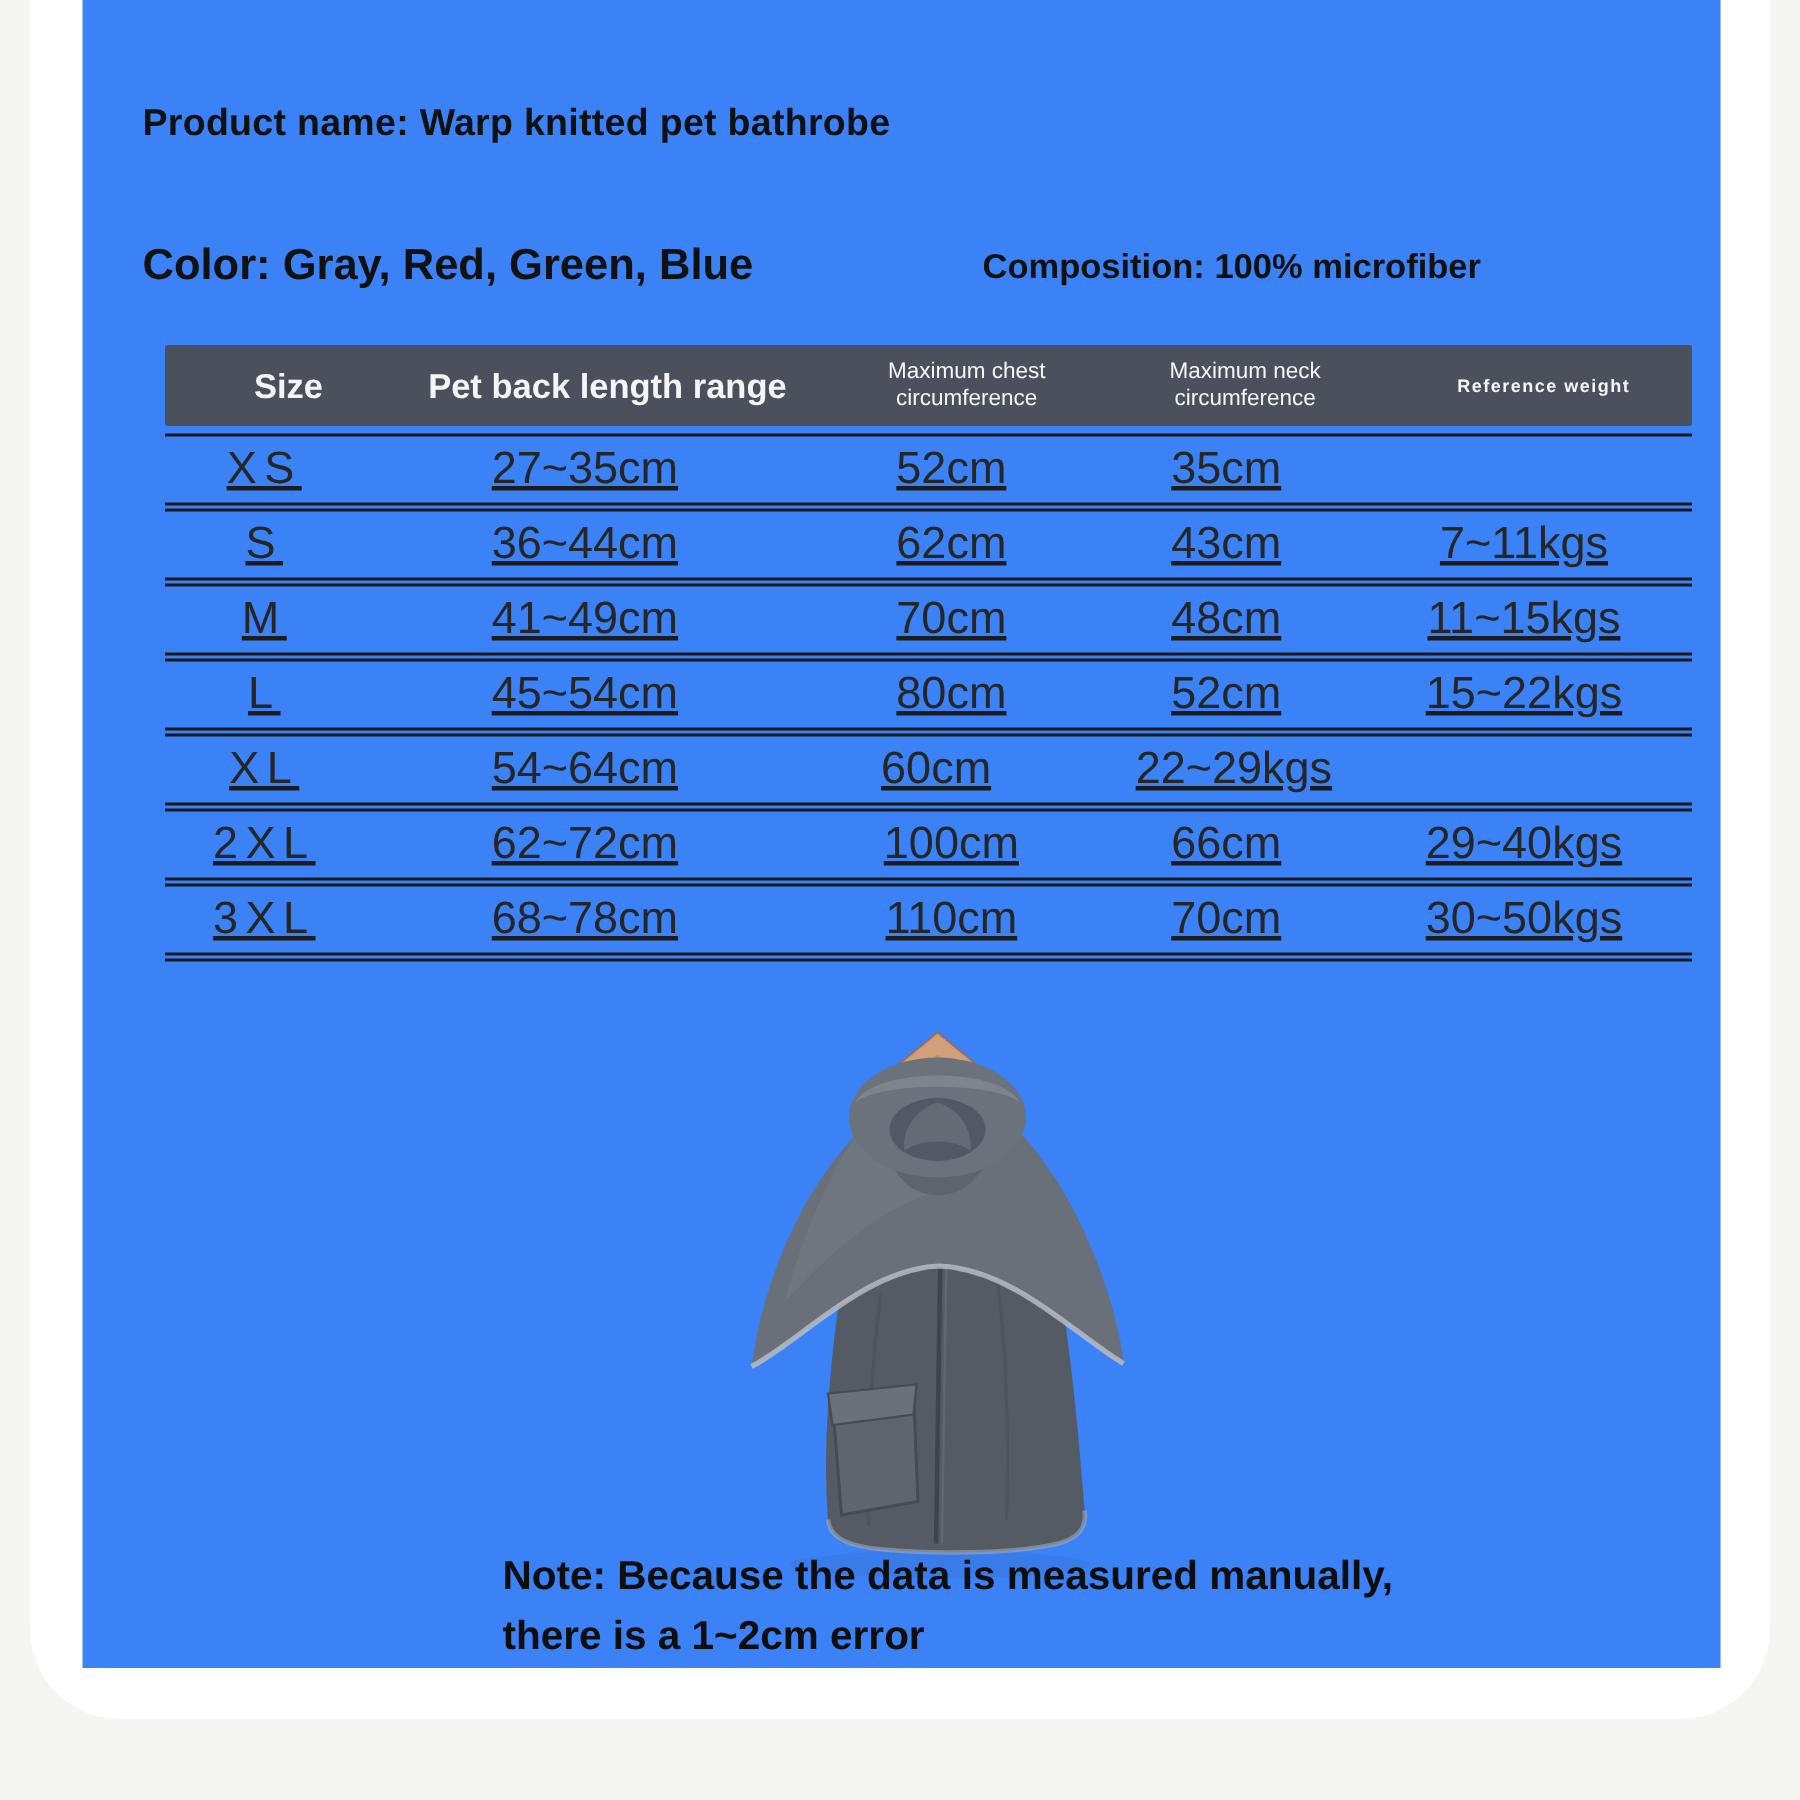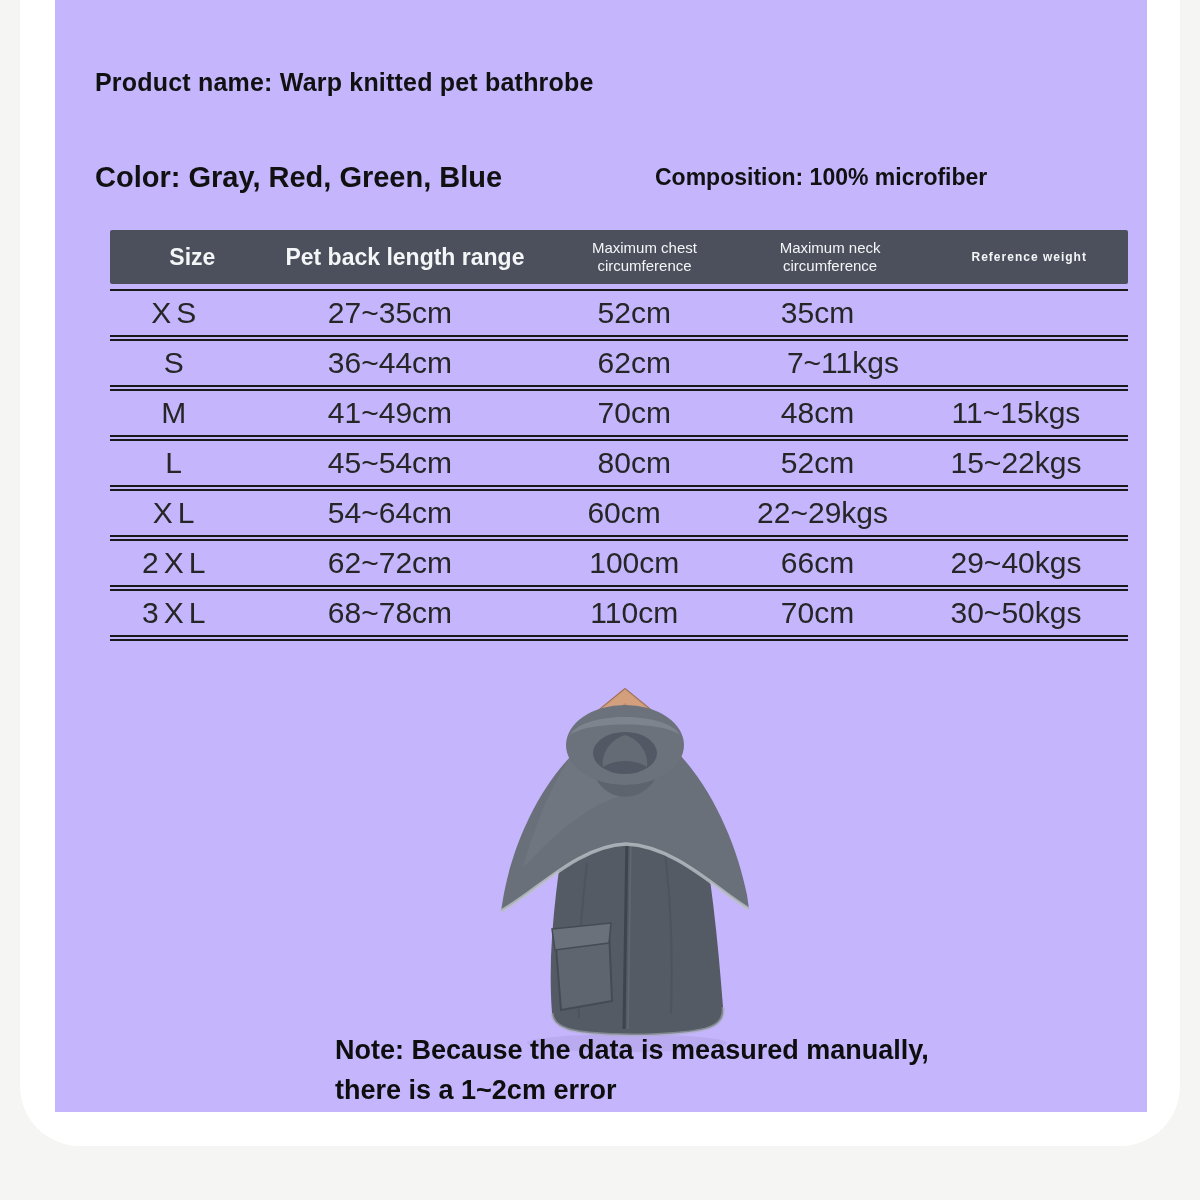--- a/index.html
+++ b/index.html
@@ -8,21 +8,21 @@
     background:#f5f5f4;
     font-family:"Liberation Sans", sans-serif;
     color:#1c1c1c;
   }
   .card{
     position:absolute;left:20px;top:-80px;width:1160px;height:1226px;
     background:#ffffff;border-radius:60px;
   }
   .content{
     position:absolute;left:55px;top:0;width:1092px;height:1112px;
-    background:#c4b5fd;
+    background:#3b82f6;
   }
   .product-title{
     position:absolute;left:40px;top:68px;
     font-size:25px;font-weight:bold;letter-spacing:.2px;color:#111;
   }
   .color-line{
     position:absolute;left:40px;top:161px;
     font-size:29px;font-weight:bold;color:#111;
   }
   .comp-line{
@@ -33,21 +33,21 @@
   .thead{
     display:flex;align-items:center;height:54px;
     background:#4b505c;color:#f4f5f7;border-radius:2px;
   }
   .thead .c{display:flex;align-items:center;justify-content:center;text-align:center;padding-left:24px;}
   .c1{width:13%;} .c2{width:29%;} .c3{width:19%;} .c4{width:17%;} .c5{width:22%;}
   .h-big{font-size:23px;font-weight:bold;}
   .h-small{font-size:15px;font-weight:normal;line-height:18px;}
   .h-med{font-size:12px;font-weight:bold;letter-spacing:1px;}
   .rule{height:2px;background:#191919;margin-top:5px;}
-  .trow{display:flex;align-items:center;height:44px;}
+  .trow{display:flex;align-items:center;height:44px;text-decoration:underline;}
   .trow .c{
     display:flex;align-items:center;justify-content:center;
     font-size:30px;color:#262626;
   }
   .trow .c1{letter-spacing:5px;}
   .sep{height:2px;border-top:2px solid #191919;border-bottom:2px solid #191919;}
   .photo{position:absolute;left:420px;top:683px;width:300px;height:372px;}
   .note{
     position:absolute;left:280px;top:1030px;
     font-size:27px;font-weight:bold;line-height:40px;color:#0e0e0e;
@@ -81,20 +81,21 @@
       <div class="c c2">27~35cm</div>
       <div class="c c3">52cm</div>
       <div class="c c4">35cm</div>
     </div>
     <div class="sep"></div>
 
     <div class="trow">
       <div class="c c1">S</div>
       <div class="c c2">36~44cm</div>
       <div class="c c3">62cm</div>
+      <div class="c c4">43cm</div>
       <div class="c c5">7~11kgs</div>
     </div>
     <div class="sep"></div>
 
     <div class="trow">
       <div class="c c1">M</div>
       <div class="c c2">41~49cm</div>
       <div class="c c3">70cm</div>
       <div class="c c4">48cm</div>
       <div class="c c5">11~15kgs</div>

